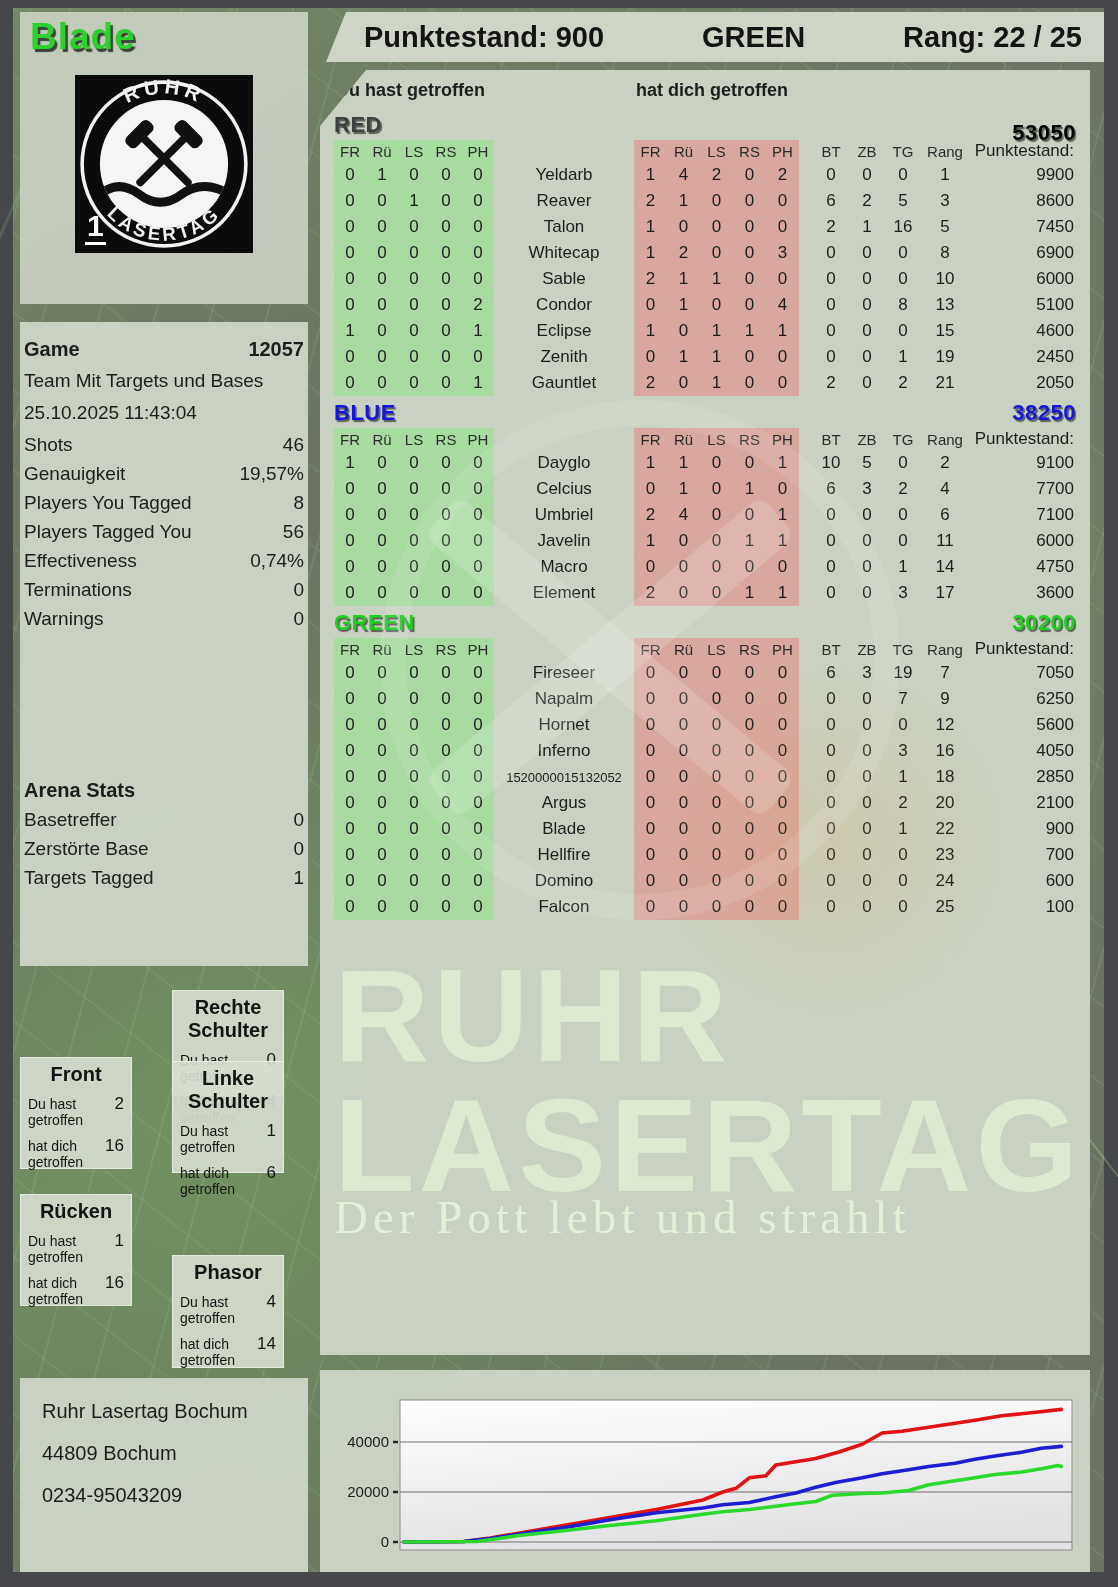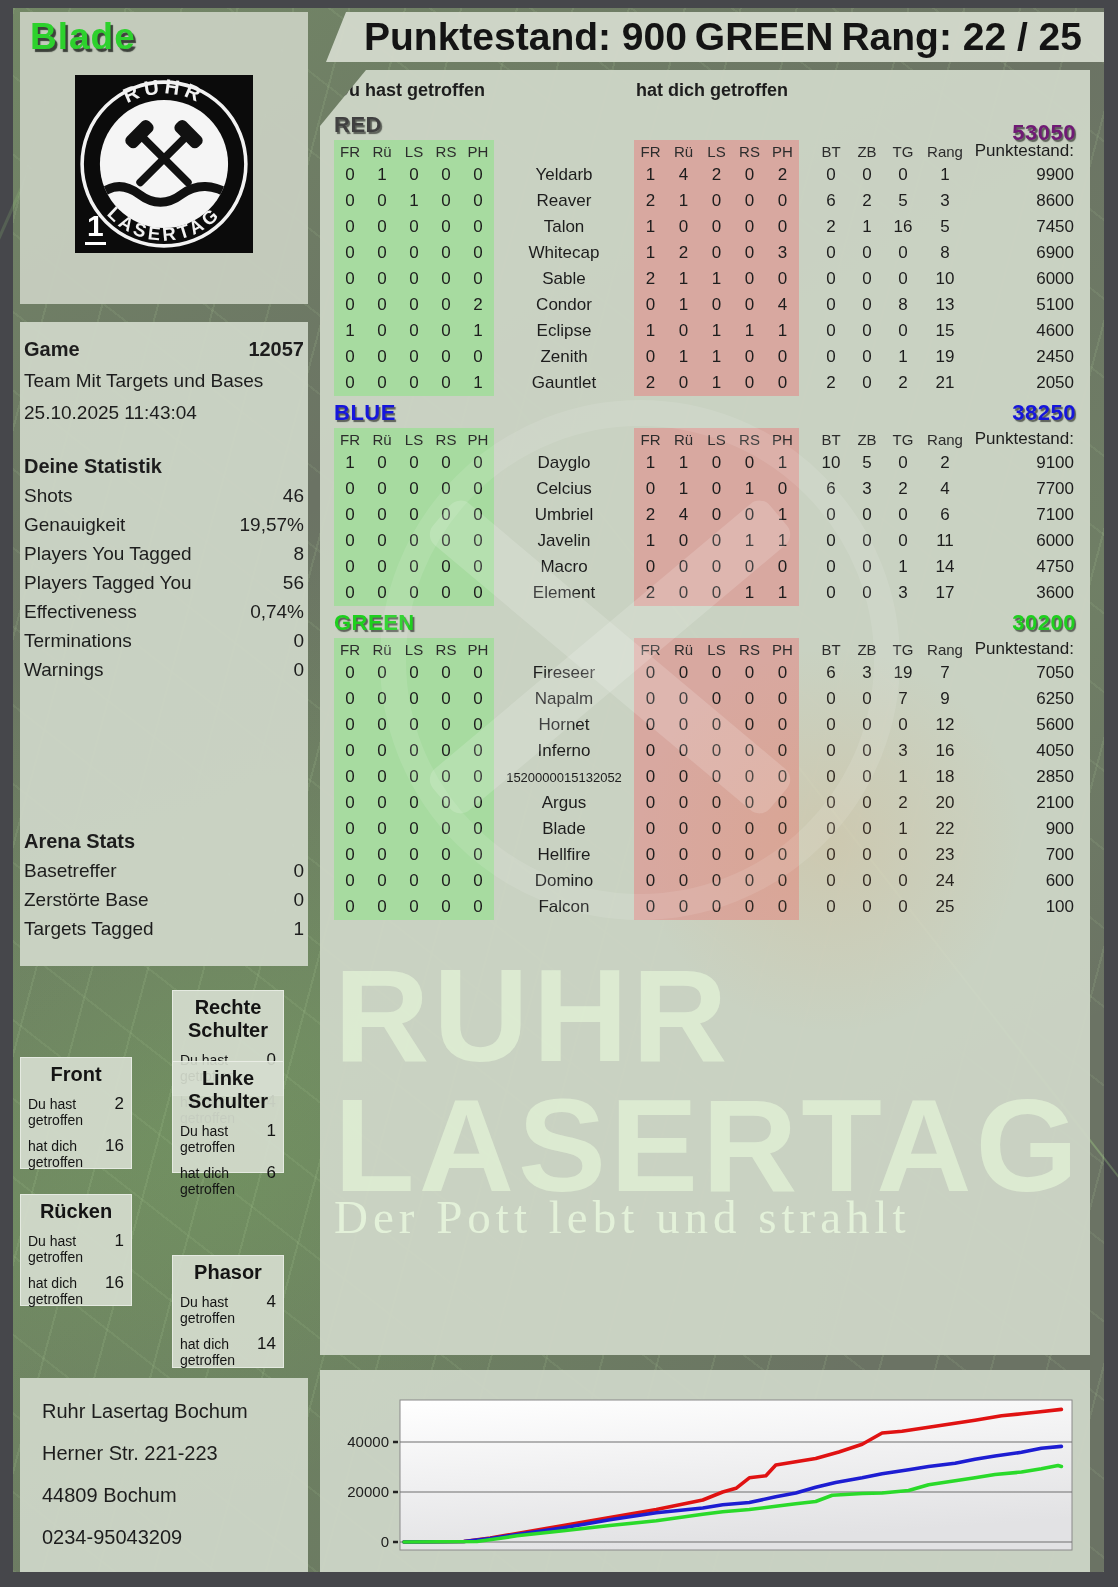--- a/index.html
+++ b/index.html
@@ -60,21 +60,21 @@
 
   .address-panel { left:20px; top:1378px; width:288px; height:194px; padding:12px 22px; }
   .addr-line { font-size:20px; height:42px; display:flex; align-items:center; }
 
   
   .header-strip { position:absolute; left:324px; top:12px; width:780px; height:50px;
     background:rgba(210,217,203,0.96);
     clip-path:polygon(22px 0, 100% 0, 100% 100%, 2px 100%);
     display:flex; align-items:center; justify-content:space-between;
     padding:0 22px 0 40px; color:#141414; }
-  .header-strip .h-item { font-size:39px; font-weight:bold; }
+  .header-strip .h-item { font-size:29px; font-weight:bold; }
 
   
   .main-panel { position:absolute; left:320px; top:70px; width:770px; height:1285px;
     background:rgba(205,213,198,0.96); color:#1d1d1d;
     clip-path:polygon(0 56px, 46px 0, 100% 0, 100% 100%, 0 100%);
     padding:8px 14px; overflow:hidden; }
 
   
   .wm { position:absolute; left:0; width:100%; text-align:left; pointer-events:none; }
   .wm-bar { position:absolute; background:rgba(255,255,255,0.16); border-radius:14px; }
@@ -154,21 +154,20 @@
     </div>
   </div>
 
   <div class="panel stats-panel">
     <div class="kv bold game-head">
       <span class="lbl">Game</span>
       <span class="val">12057</span>
     </div>
     <div class="plain-line">Team Mit Targets und Bases</div>
     <div class="plain-line">25.10.2025 11:43:04</div>
-    <div class="sec-title">Deine Statistik</div>
     <div id="statRows">
         <div class="kv stat-row">
           <span class="lbl">Shots</span>
           <span class="val">46</span>
         </div>
         <div class="kv stat-row">
           <span class="lbl">Genauigkeit</span>
           <span class="val">19,57%</span>
         </div>
         <div class="kv stat-row">
@@ -260,21 +259,20 @@
         <div class="val">4</div>
       </div>
       <div class="bp-row">
         <div class="lbl">hat dich getroffen</div>
         <div class="val">14</div>
       </div>
     </div>
 
   <div class="panel address-panel" id="addressPanel">
       <div class="addr-line">Ruhr Lasertag Bochum</div>
-      <div class="addr-line">Herner Str. 221-223</div>
       <div class="addr-line">44809 Bochum</div>
       <div class="addr-line">0234-95043209</div>
     </div>
 
   <div class="header-strip">
     <span class="h-item">Punktestand: 900</span>
     <span class="h-item">GREEN</span>
     <span class="h-item">Rang: 22 / 25</span>
   </div>
 
@@ -288,21 +286,21 @@
     <div class="wm wm-tagline" style="top:1120px;">Der Pott lebt und strahlt</div>
 
     <div class="hit-headers">
       <span class="hh-you">Du hast getroffen</span>
       <span class="hh-them">hat dich getroffen</span>
     </div>
     <div id="teams">
         <div>
           <div class="team-bar">
             <span class="t-name" style="color: #404040;">RED</span>
-            <span class="t-score" style="color: #701a75; margin-top: 16px;">53050</span>
+            <span class="t-score" style="color: #000000; margin-top: 16px;">53050</span>
           </div>
           <div class="trow head">
             <div class="cell-g">FR</div>
             <div class="cell-g">Rü</div>
             <div class="cell-g">LS</div>
             <div class="cell-g">RS</div>
             <div class="cell-g">PH</div>
             <div class="c-name"></div>
             <div class="cell-r">FR</div>
             <div class="cell-r">Rü</div>

